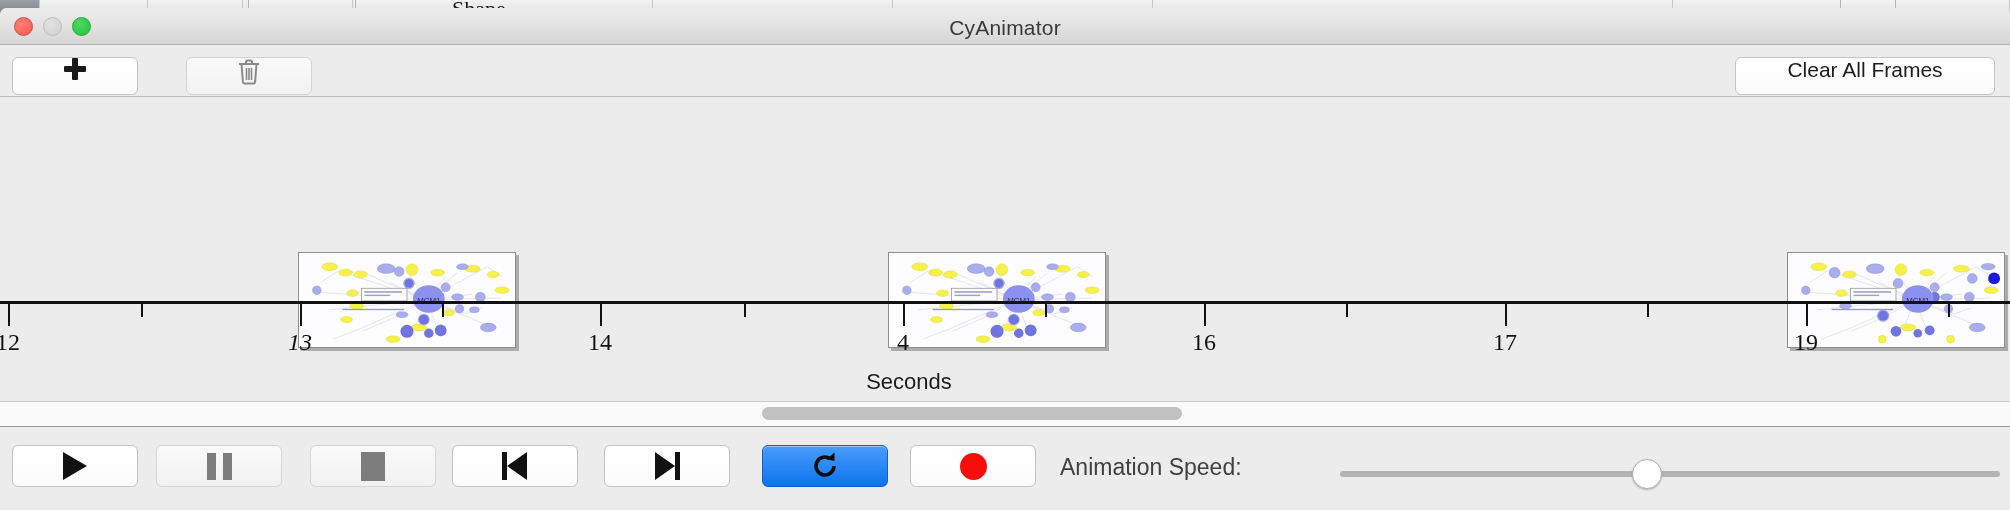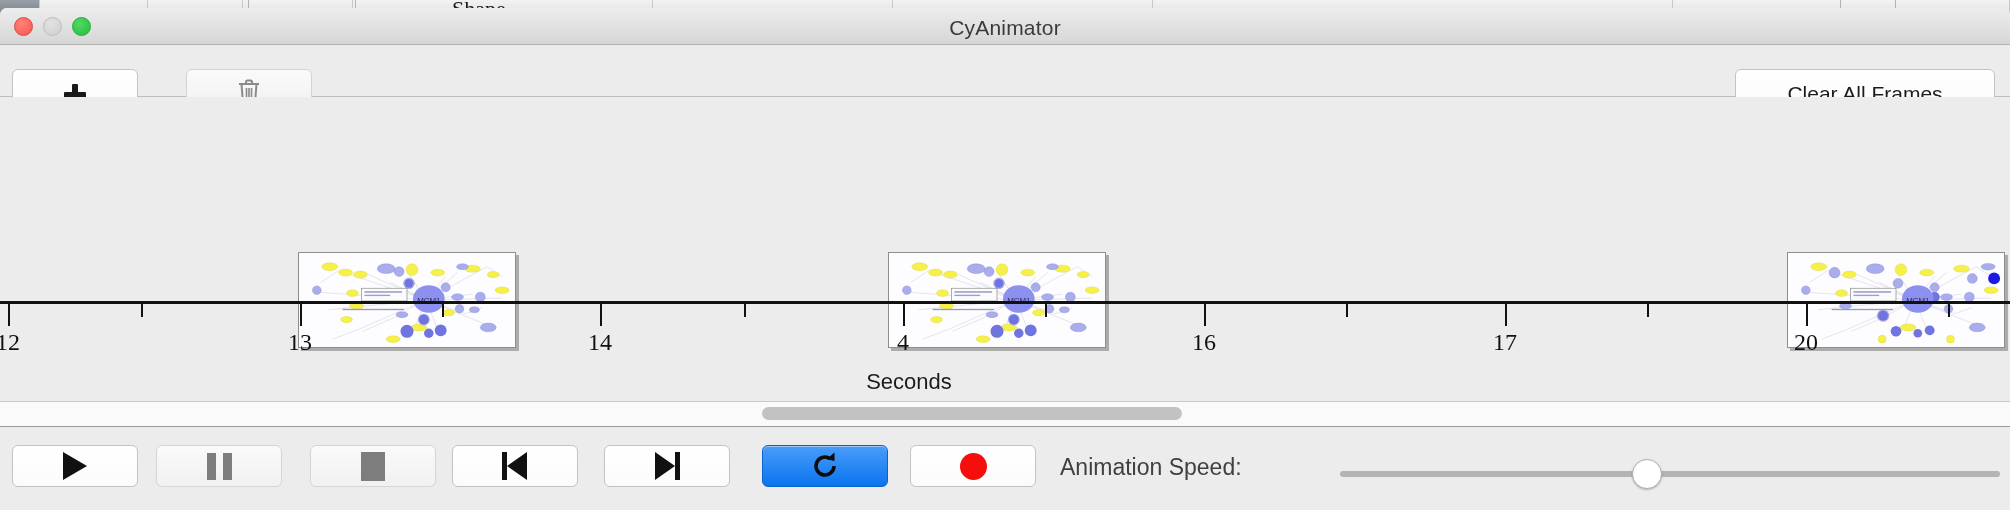--- a/index.html
+++ b/index.html
@@ -58,24 +58,24 @@
     letter-spacing: .2px;
   }
 
   
   .toolbar {
     position: relative; height: 52px; width: 100%;
     background: #ececec;
     border-bottom: 1px solid #bdbdbd;
   }
   .tbtn {
-    position: absolute; top: 24px; height: 38px;
+    position: absolute; top: 12px; height: 38px;
     border: 1px solid #c3c3c3; border-radius: 6px;
     background: linear-gradient(#ffffff, #fbfbfb);
-    display: flex; align-items: flex-end; justify-content: center;
+    display: flex; align-items: flex-start; justify-content: center;
     cursor: default;
   }
   .tbtn.disabled { background: linear-gradient(#fafafa, #f2f2f2); border-color: #d3d3d3; }
   #btn-add   { left: 12px;  width: 126px; }
   #btn-del   { left: 186px; width: 126px; }
   #btn-clear { left: 1735px; width: 260px; font-size: 21px; color: #1c1c1c; }
 
   .plus-icon { position: relative; width: 22px; height: 22px; }
   .plus-icon::before, .plus-icon::after {
     content: ""; position: absolute; background: #1a1a1a; border-radius: 1px;
@@ -419,36 +419,36 @@
             </g>
         </svg>
       </div>
 
       <div class="axis-line"></div>
       <div id="tick-layer">
           <div class="tick major" style="left: 8px;"></div>
           <div class="tick-label" style="left: 8px;">12</div>
           <div class="tick minor" style="left: 141px;"></div>
           <div class="tick major" style="left: 300px;"></div>
-          <div class="tick-label" style="left: 300px;">13</div>
+          <div class="tick-label" style="left: 300px; font-style: italic;">13</div>
           <div class="tick minor" style="left: 442px;"></div>
           <div class="tick major" style="left: 600px;"></div>
           <div class="tick-label" style="left: 600px;">14</div>
           <div class="tick minor" style="left: 744px;"></div>
           <div class="tick major" style="left: 903px;"></div>
           <div class="tick-label" style="left: 903px;">4</div>
           <div class="tick minor" style="left: 1045px;"></div>
           <div class="tick major" style="left: 1204px;"></div>
           <div class="tick-label" style="left: 1204px; text-align: right;">16</div>
           <div class="tick minor" style="left: 1346px;"></div>
           <div class="tick major" style="left: 1505px;"></div>
           <div class="tick-label" style="left: 1505px;">17</div>
           <div class="tick minor" style="left: 1647px;"></div>
           <div class="tick major" style="left: 1806px;"></div>
-          <div class="tick-label" style="left: 1806px;">20</div>
+          <div class="tick-label" style="left: 1806px;">19</div>
           <div class="tick minor" style="left: 1948px;"></div>
         </div>
       <div class="axis-title">
         <span>Seconds</span>
       </div>
     </div>
 
     <div class="hscroll">
       <div class="hscroll-thumb" style="left: 762px; width: 420px;"></div>
     </div>

